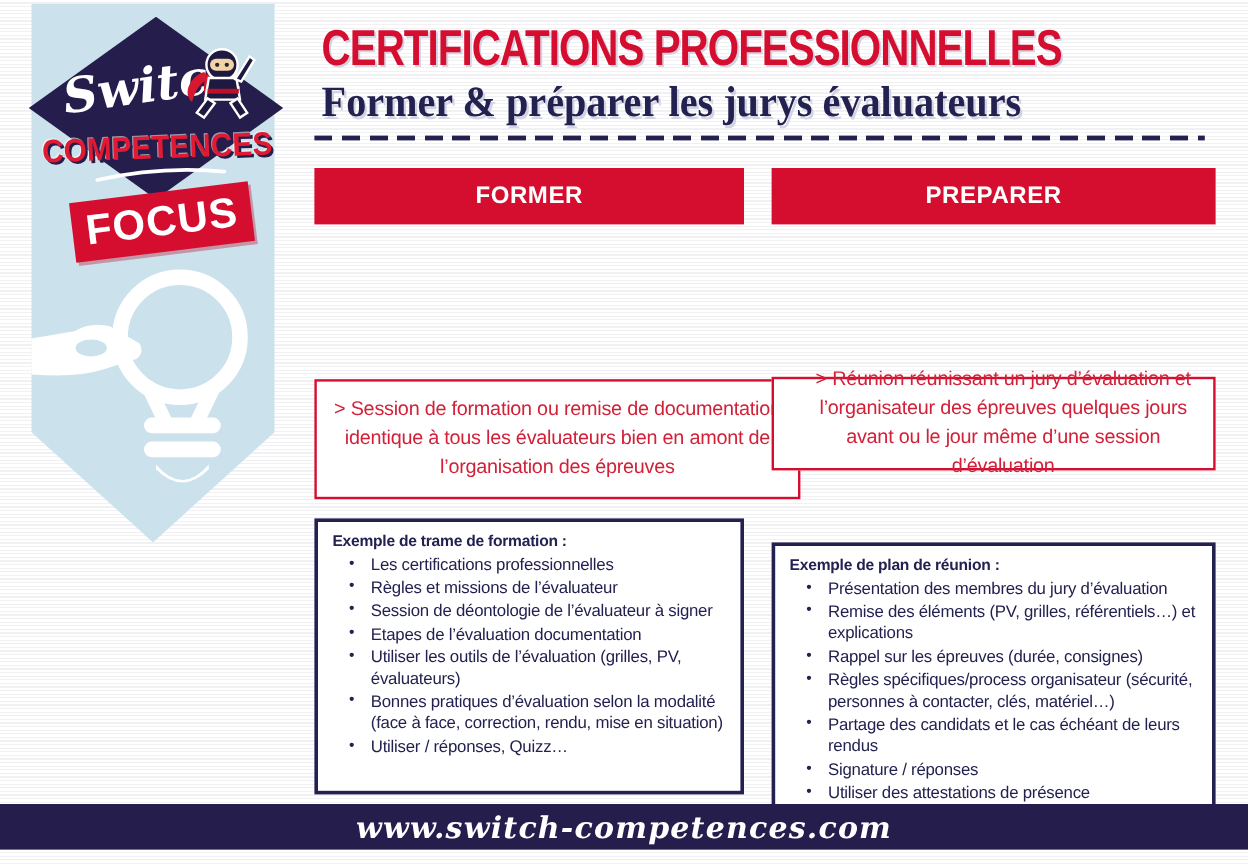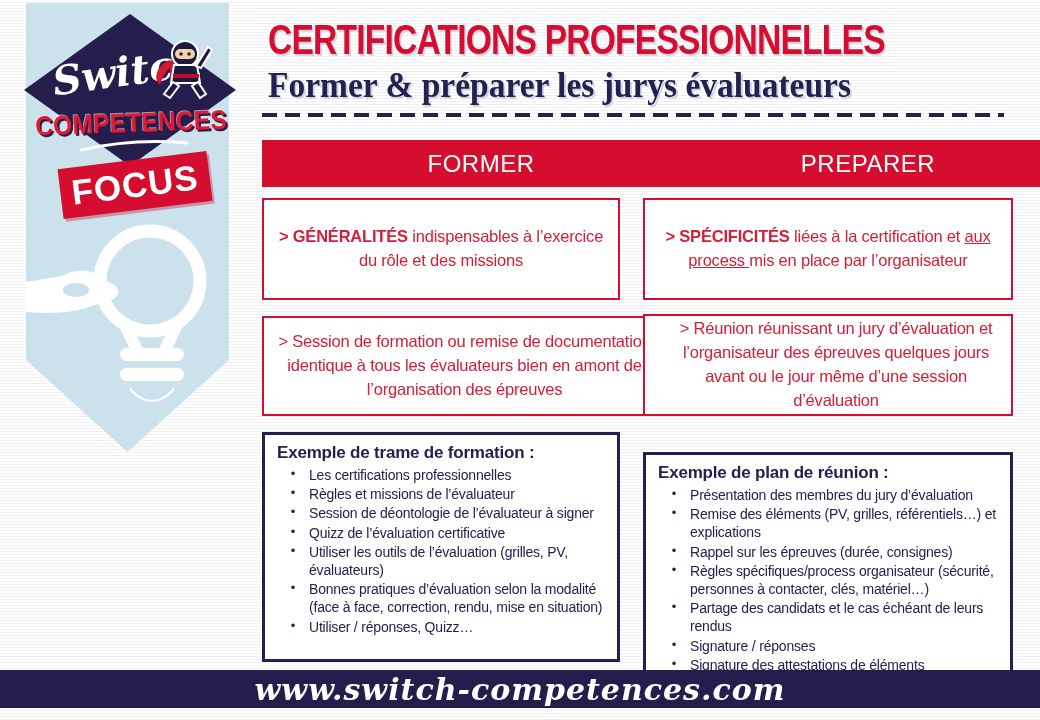--- a/index.html
+++ b/index.html
@@ -61,56 +61,56 @@
     white-space:nowrap;transform:scaleX(.93);transform-origin:0 0;
     text-shadow:2px 2px 0 #d3d3e4;
   }
   .dash-rule{
     position:absolute;left:262px;top:113px;width:742px;height:4px;
     background:repeating-linear-gradient(90deg,#232150 0 15px,transparent 15px 23px);
   }
   
   .col-header{
     position:absolute;height:47px;background:#d50e30;color:#ffffff;
-    font-size:24px;font-weight:normal;letter-spacing:.5px;
-    display:flex;align-items:center;justify-content:center;padding-left:40px;
+    font-size:20px;font-weight:bold;letter-spacing:.5px;
+    display:flex;align-items:center;justify-content:center;
   }
   .col-header.former{left:262px;top:140px;width:358px;}
   .col-header.preparer{left:643px;top:140px;width:370px;}
   .box{position:absolute;background:#ffffff;box-sizing:border-box;}
   .box.red{border:2px solid #d50e30;color:#d22038;
     display:flex;align-items:center;justify-content:center;text-align:center;}
   .box.red p{margin:0;padding:0 8px;font-size:16.5px;line-height:1.45;letter-spacing:-.2px;}
   .box.navy{border:3px solid #232150;color:#232150;padding:8px 10px 4px 12px;}
   .b1l{left:262px;top:198px;width:358px;height:102px;}
   .b1r{left:643px;top:198px;width:370px;height:102px;}
   .b2l{left:262px;top:316px;width:405px;height:100px;}
-  .b2r{left:643px;top:314px;width:370px;height:102px;padding-left:16px;}
+  .b2r{left:643px;top:314px;width:370px;height:78px;padding-left:16px;}
   .b3l{left:262px;top:432px;width:358px;height:230px;}
   .b3r{left:643px;top:452px;width:370px;height:230px;}
   .box.red strong{font-weight:bold;}
   .u{text-decoration:underline;}
   .example-title{
-    margin:0 0 3px 0;font-size:17px;font-weight:bold;color:#232150;
+    margin:0 0 3px 0;font-size:13px;font-weight:bold;color:#232150;
     letter-spacing:-.2px;
   }
   ul.bullets{list-style:none;margin:0;padding:0;}
   ul.bullets li{
     display:grid;grid-template-columns:32px 1fr;
     font-size:14px;line-height:1.3;letter-spacing:-.2px;margin-bottom:1px;
   }
   ul.bullets li .dot{text-align:center;font-size:13px;}
   
   .footer-bar{
     position:absolute;left:0;top:670px;width:1040px;height:38px;
     background:#251d4b;display:flex;align-items:center;justify-content:center;
   }
   .footer-url{
     font-family:"DejaVu Serif", serif;font-style:italic;font-weight:bold;
-    font-size:30px;color:#ffffff;letter-spacing:1px;
+    font-size:25px;color:#ffffff;letter-spacing:1px;
   }
 </style>
 </head>
 <body>
 
 <div class="slide">
 
   <aside class="brand-panel"></aside>
   <div class="diamond"></div>
   <div class="brand-script">Switch</div>
@@ -149,23 +149,20 @@
     <path d="M0,62 L36,56 Q50,48 66,52 L90,66 Q95,73 88,79 L60,88 Q38,95 0,92 Z" fill="#ffffff"></path>
     <ellipse cx="50" cy="70" rx="13" ry="7" fill="#cbe2ec"></ellipse>
   </svg>
 
   <h1 class="main-title">CERTIFICATIONS PROFESSIONNELLES</h1>
   <h2 class="sub-title">Former &amp; préparer les jurys évaluateurs</h2>
   <div class="dash-rule"></div>
 
   <div class="col-header former">FORMER</div>
 
-  <div class="box red b1l">
-    <p><strong>&gt; GÉNÉRALITÉS</strong><span> indispensables à l’exercice du rôle et des missions</span></p>
-  </div>
 
   <div class="box red b2l">
     <p>&gt; Session de formation ou remise de documentation identique à tous les évaluateurs bien en amont de l’organisation des épreuves</p>
   </div>
 
   <div class="box navy b3l">
     <h3 class="example-title">Exemple de trame de formation :</h3>
     <ul class="bullets">
 
         <li>
@@ -178,21 +175,21 @@
           <span>Règles et missions de l’évaluateur</span>
         </li>
 
         <li>
           <span class="dot">•</span>
           <span>Session de déontologie de l’évaluateur à signer</span>
         </li>
 
         <li>
           <span class="dot">•</span>
-          <span>Quizz de l’évaluation certificative</span>
+          <span>Etapes de l’évaluation documentation</span>
         </li>
 
         <li>
           <span class="dot">•</span>
           <span>Utiliser les outils de l’évaluation (grilles, PV, évaluateurs)</span>
         </li>
 
         <li>
           <span class="dot">•</span>
           <span>Bonnes pratiques d’évaluation selon la modalité (face à face, correction, rendu, mise en situation)</span>
@@ -200,23 +197,20 @@
 
         <li>
           <span class="dot">•</span>
           <span>Utiliser / réponses, Quizz…</span>
         </li>
       </ul>
   </div>
 
   <div class="col-header preparer">PREPARER</div>
 
-  <div class="box red b1r">
-    <p><strong>&gt; SPÉCIFICITÉS</strong><span> liées à la certification et </span><span class="u">aux process </span><span>mis en place par l’organisateur</span></p>
-  </div>
 
   <div class="box red b2r">
     <p>&gt; Réunion réunissant un jury d’évaluation et l’organisateur des épreuves quelques jours avant ou le jour même d’une session d’évaluation</p>
   </div>
 
   <div class="box navy b3r">
     <h3 class="example-title">Exemple de plan de réunion :</h3>
     <ul class="bullets">
 
         <li>
@@ -244,21 +238,21 @@
           <span>Partage des candidats et le cas échéant de leurs rendus</span>
         </li>
 
         <li>
           <span class="dot">•</span>
           <span>Signature / réponses</span>
         </li>
 
         <li>
           <span class="dot">•</span>
-          <span>Signature des attestations de éléments</span>
+          <span>Utiliser des attestations de présence</span>
         </li>
       </ul>
   </div>
 
   <div class="footer-bar">
     <span class="footer-url">www.switch-competences.com</span>
   </div>
 
 </div>
 

